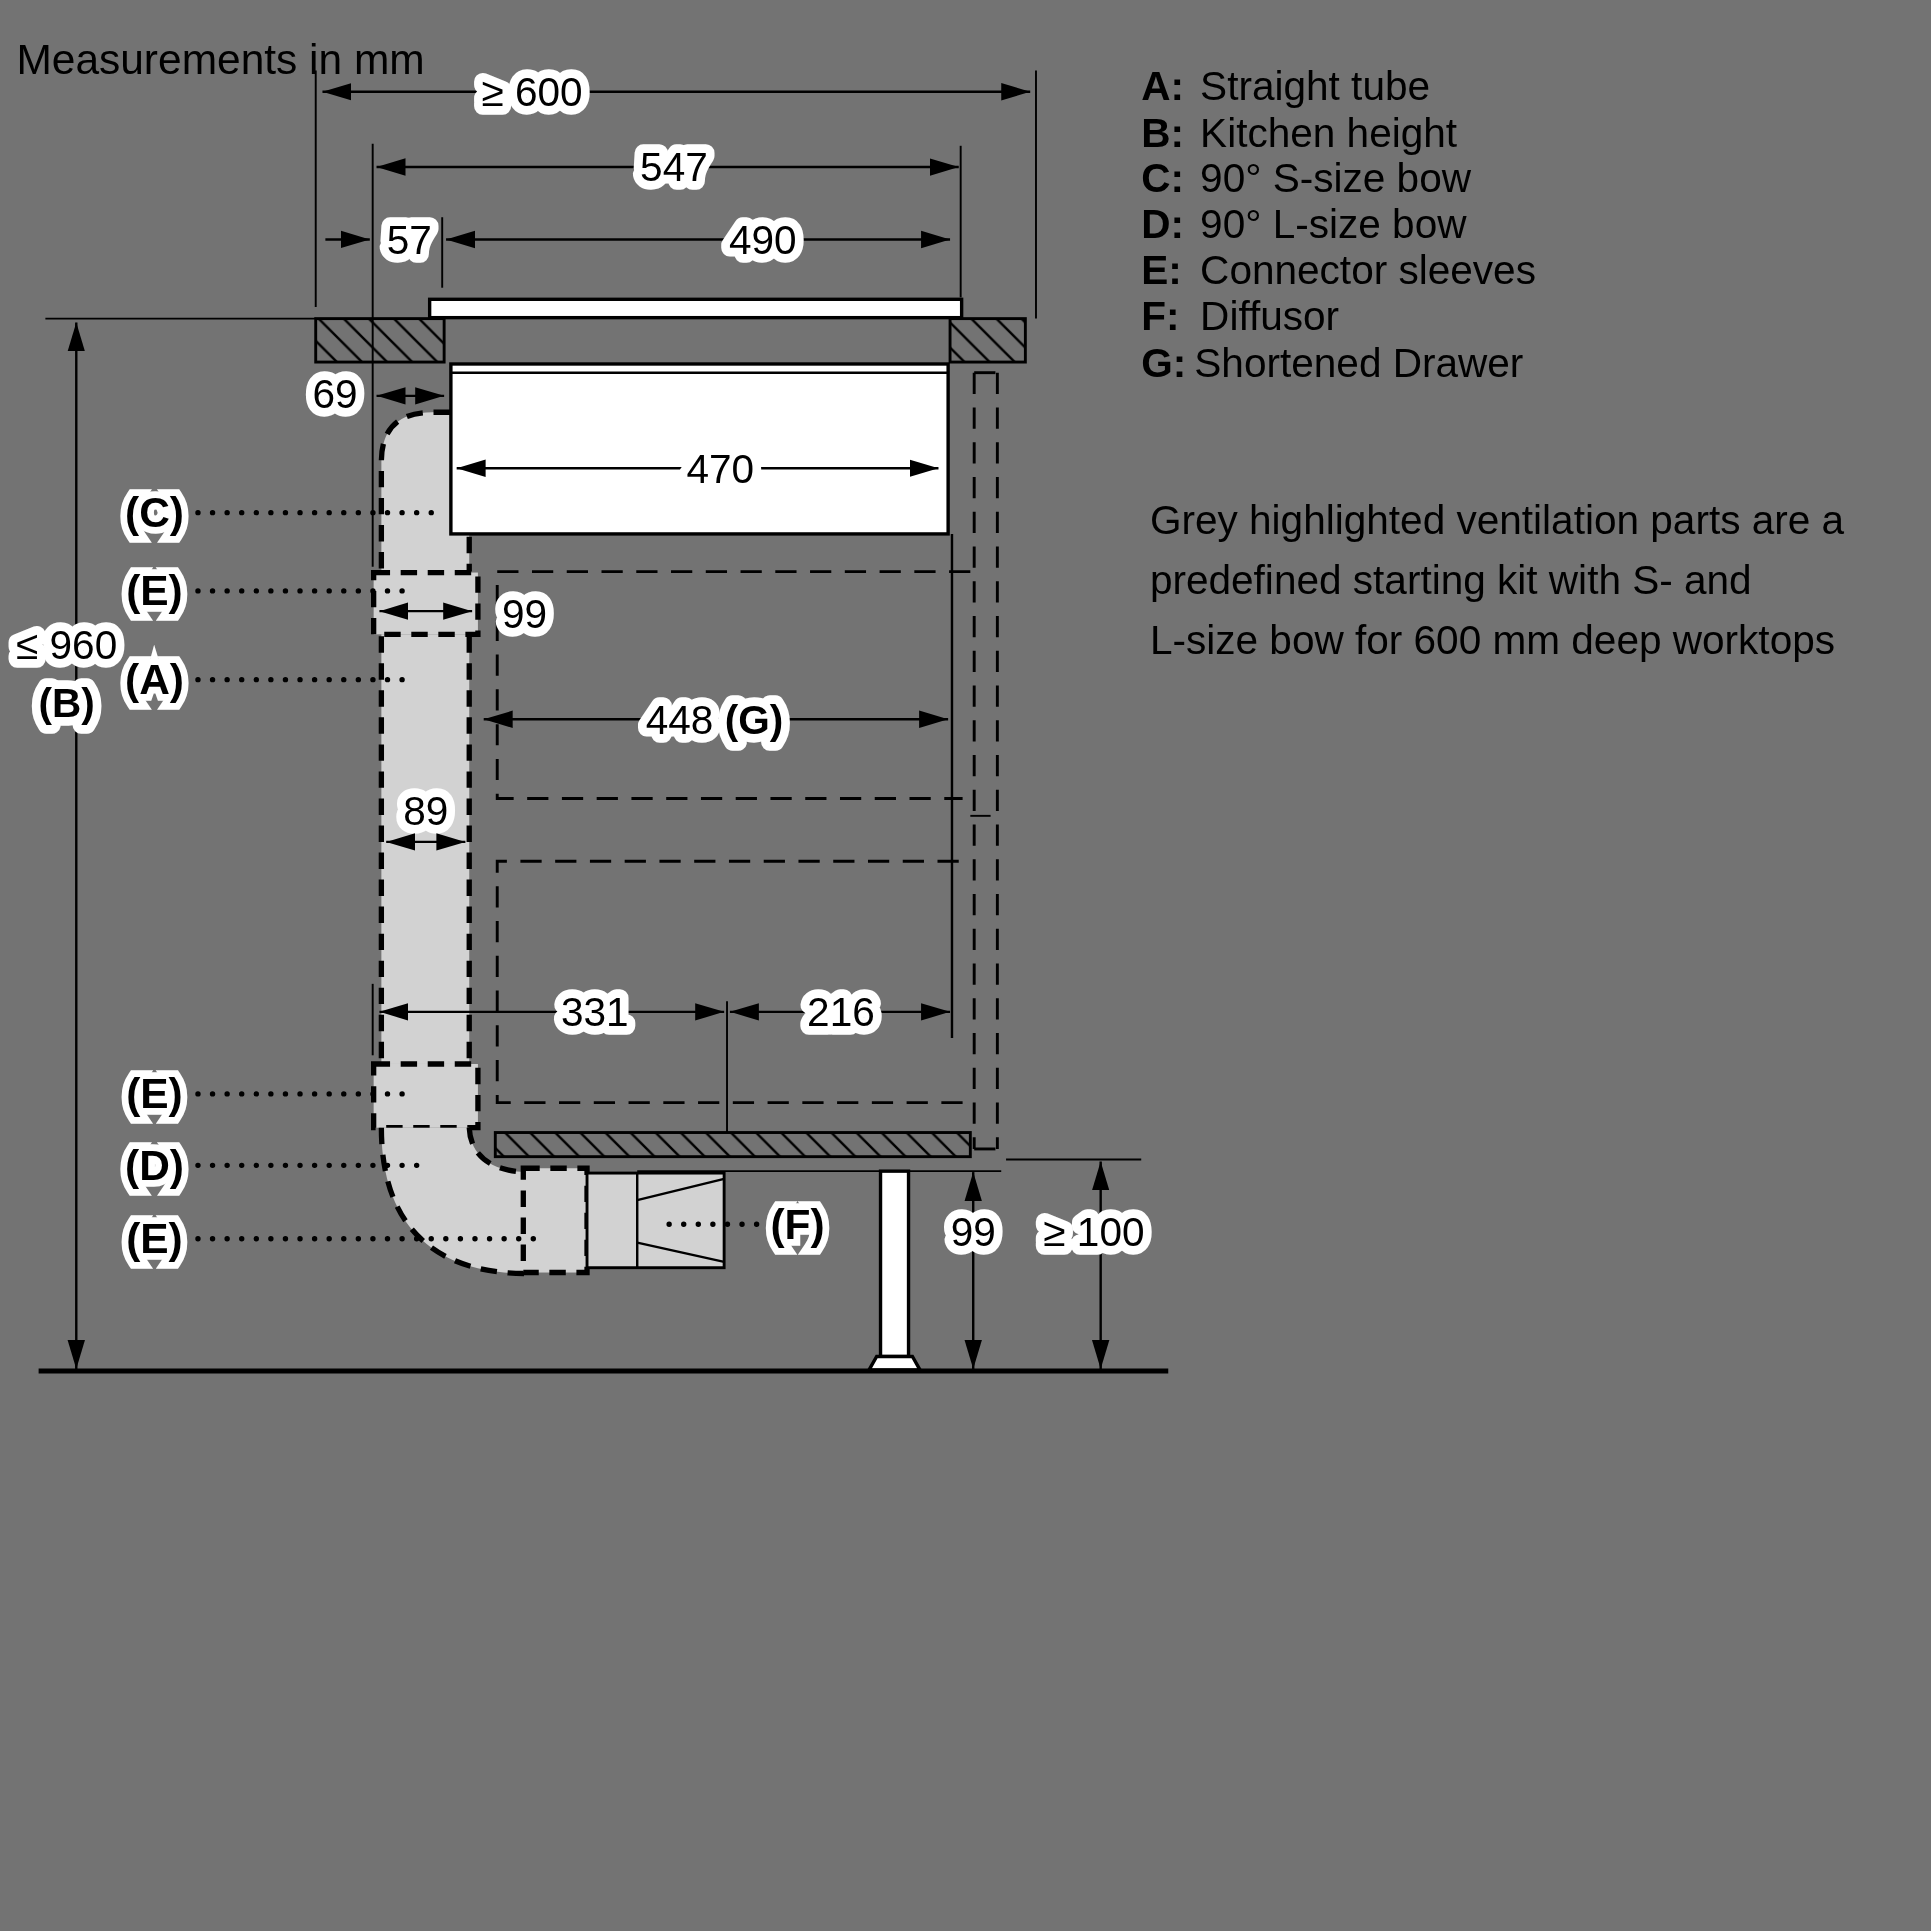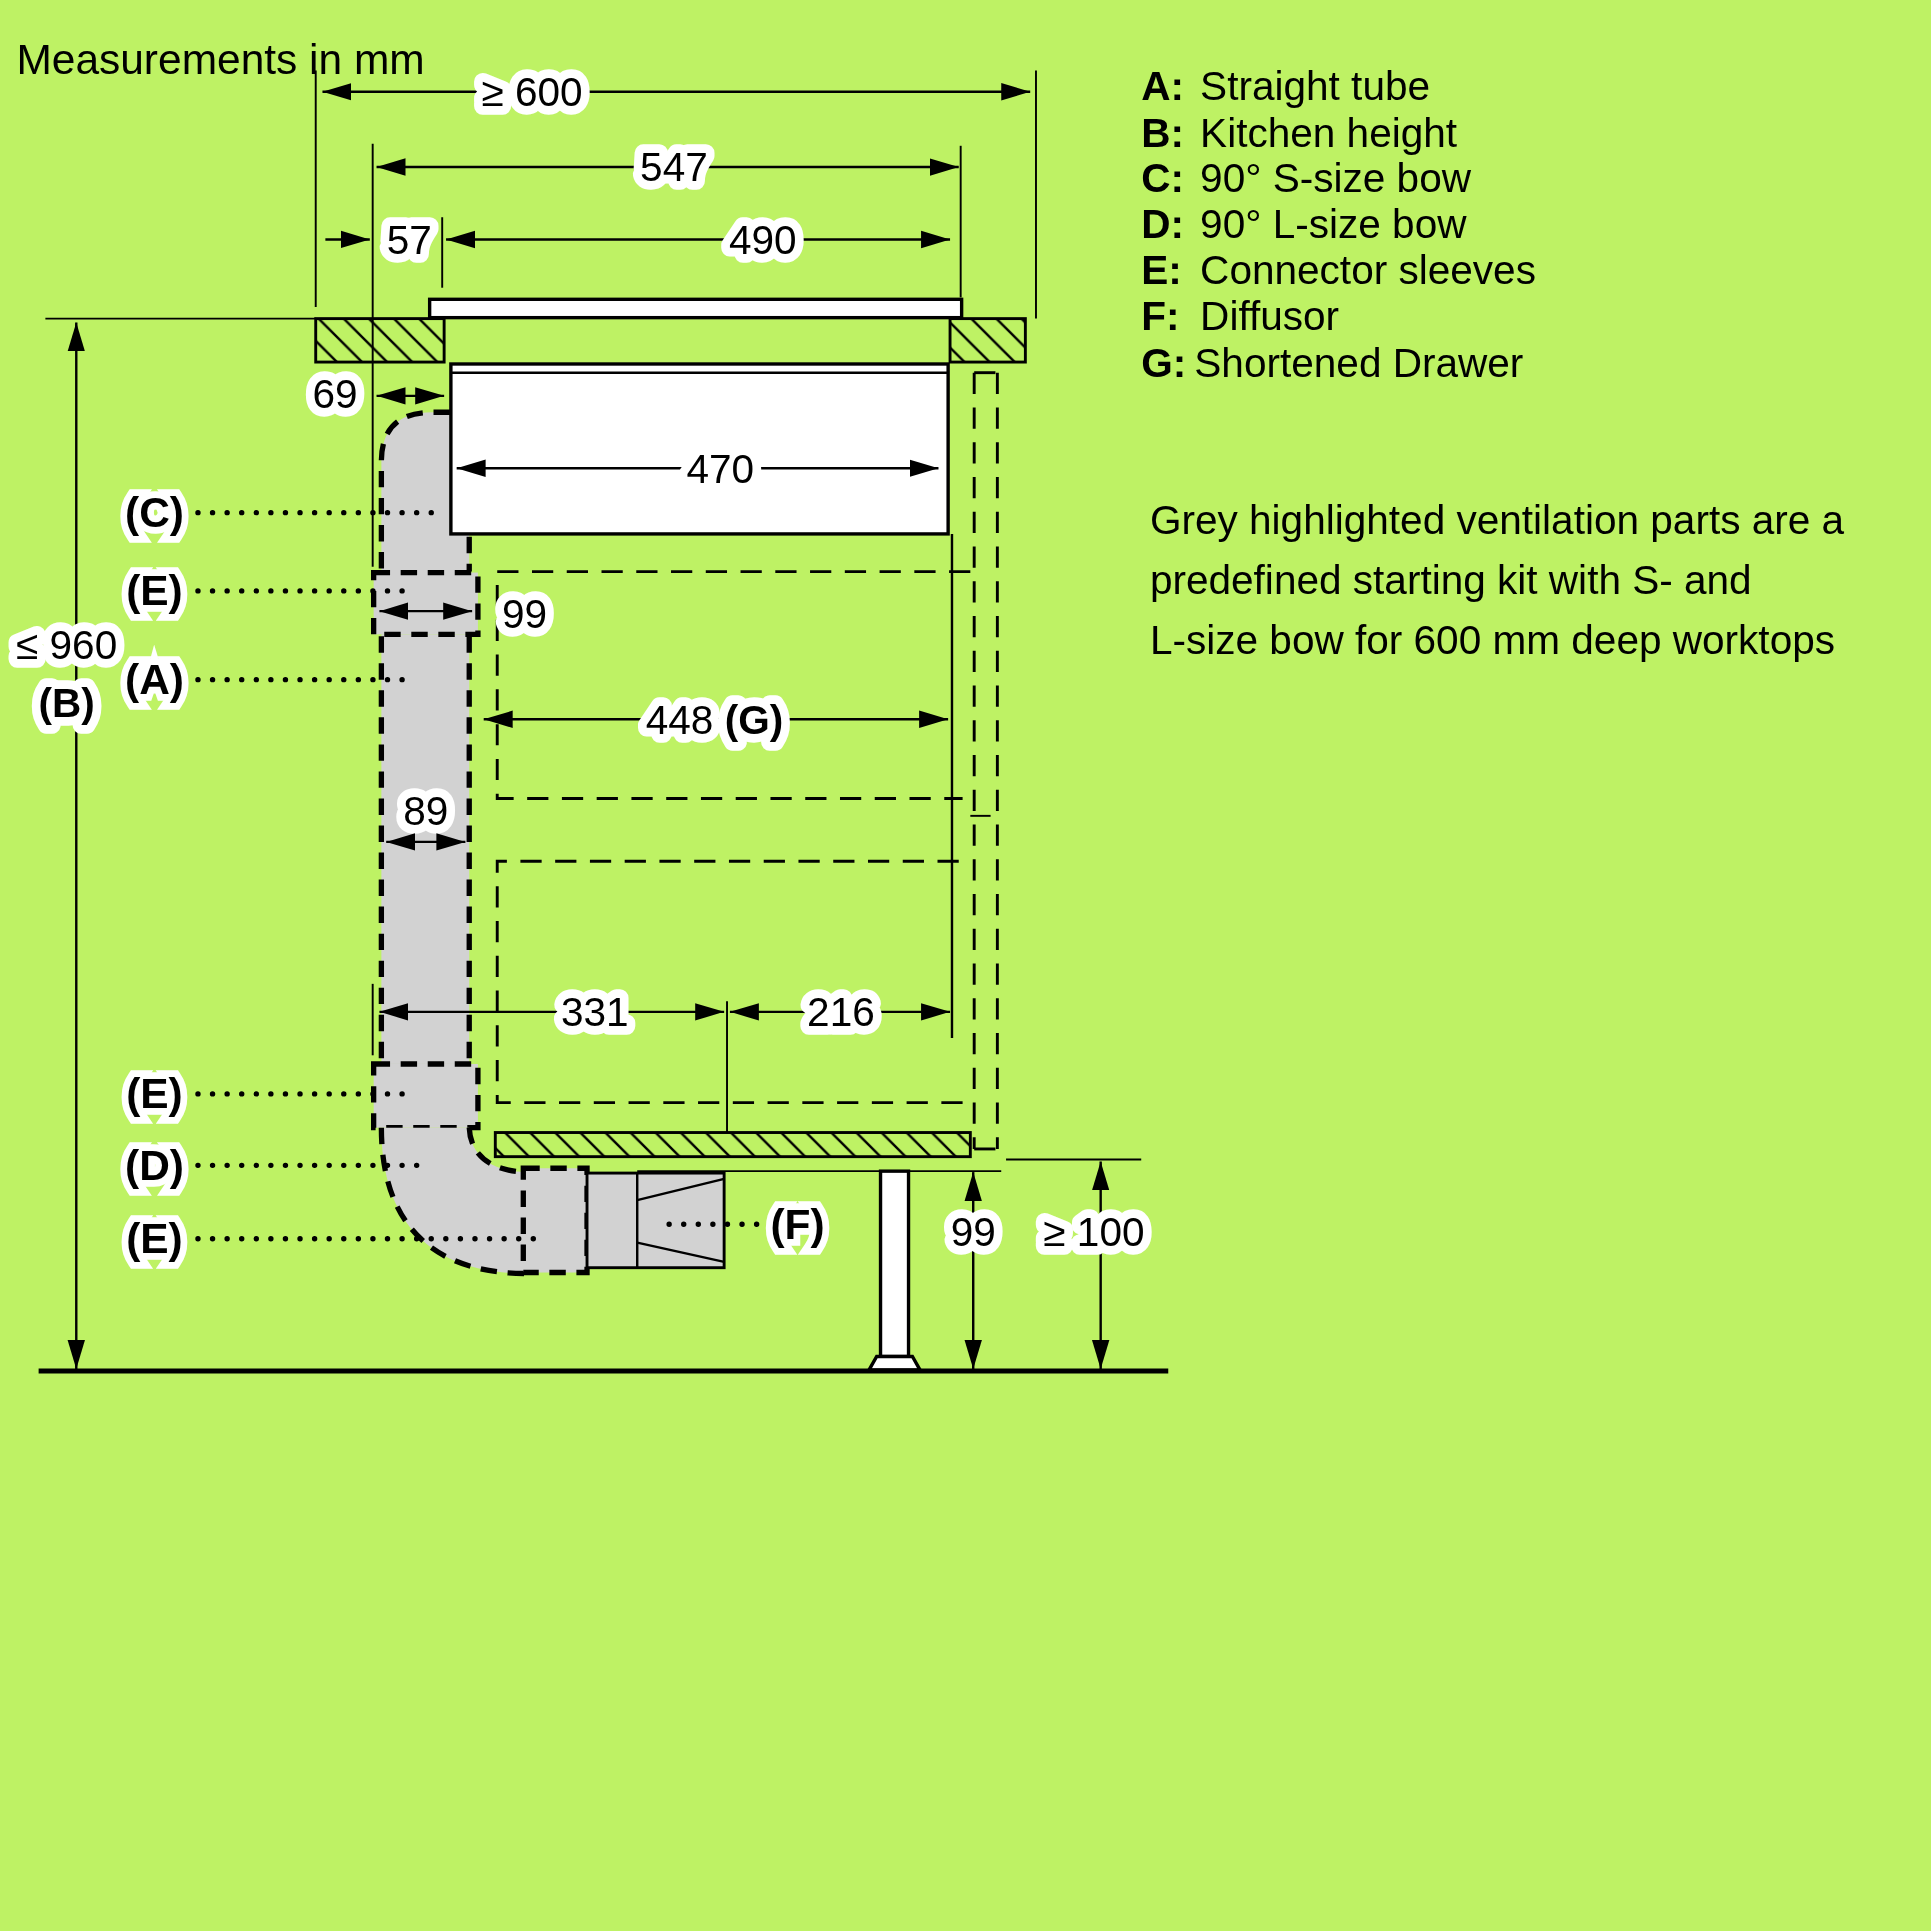--- a/index.html
+++ b/index.html
@@ -1,16 +1,16 @@
 <!DOCTYPE html>
 <html><head>
 <meta charset="utf-8">
 <style>
   html,body{margin:0;padding:0;background:#ffffff;}
-  .page{width:1931px;height:1931px;background:#bef264;position:relative;font-family:"Liberation Sans",sans-serif;}
+  .page{width:1931px;height:1931px;background:#737373;position:relative;font-family:"Liberation Sans",sans-serif;}
   svg{display:block;}
   text{fill:#000;font-family:"Liberation Sans",sans-serif;}
   .t-title{font-size:44px;}
   .t-legend-key{font-size:42px;font-weight:bold;}
   .t-legend-label{font-size:42px;}
   .t-note{font-size:42px;}
   .t-dim{font-size:42px;text-anchor:middle;stroke:#fff;stroke-width:18px;paint-order:stroke;stroke-linejoin:round;}
   .t-dim-left{font-size:42px;text-anchor:start;stroke:#fff;stroke-width:18px;paint-order:stroke;stroke-linejoin:round;}
   .t-part{font-size:44px;font-weight:bold;text-anchor:middle;stroke:#fff;stroke-width:14px;paint-order:stroke;}
   .t-part-left{font-size:44px;font-weight:bold;text-anchor:start;stroke:#fff;stroke-width:14px;paint-order:stroke;}

